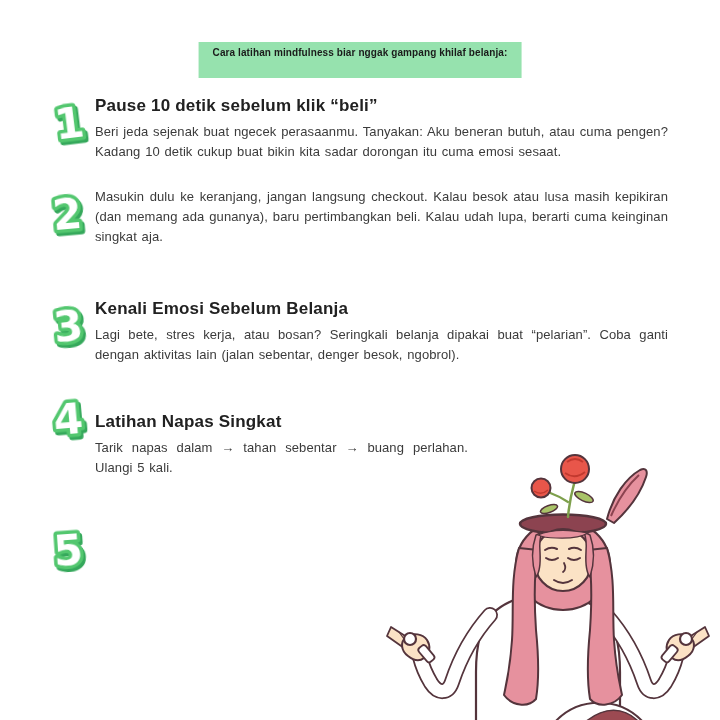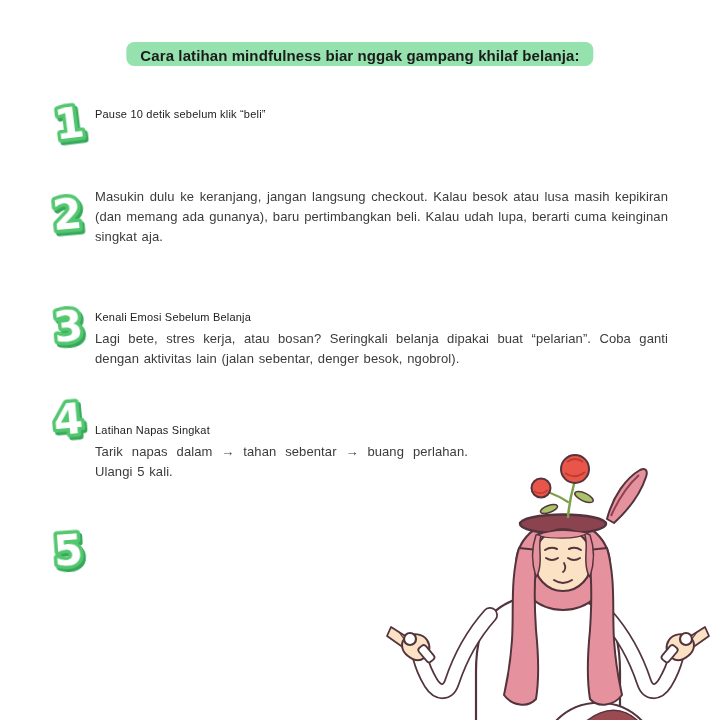--- a/index.html
+++ b/index.html
@@ -7,35 +7,35 @@
     width:720px;height:720px;overflow:hidden;position:relative;
     background:var(--background,#fff);
     font-family:"Liberation Sans",sans-serif;
   }
   .canvas{position:absolute;inset:0;width:720px;height:720px;}
 
   .banner{
     position:absolute;top:42px;left:50%;transform:translateX(-50%);
     background:var(--banner-bg,#96e2ae);
     color:var(--banner-text,#1b1b1b);
-    font-size:15px;font-weight:700;letter-spacing:.1px;
-    padding:5px 14px 2px;border-radius:8px;white-space:nowrap;
+    font-size:10px;font-weight:700;letter-spacing:.1px;
+    padding:5px 14px 20px;border-radius:0;white-space:nowrap;
   }
 
   .num-badge{position:absolute;filter:drop-shadow(2px 3px 0 var(--number-shadow,#35a85b));}
   .num-badge text{
     font-family:"DejaVu Sans","Liberation Sans",sans-serif;
     font-weight:bold;font-size:42px;
     fill:#ffffff;stroke:var(--number-stroke,#53c76f);
     stroke-width:7px;stroke-linejoin:round;paint-order:stroke;
   }
 
   .txt{position:absolute;left:95px;}
   .heading{
-    margin:12px 0 6px 0;font-size:11px;font-weight:400;letter-spacing:.2px;
+    margin:0 0 6px 0;font-size:17px;font-weight:700;letter-spacing:.2px;
     color:var(--heading-color,#212121);
   }
   .body{
     margin:0;font-size:13px;line-height:20px;letter-spacing:.1px;word-spacing:1px;
     text-align:justify;color:var(--body-color,#3b3b3b);
   }
   .body i{font-style:italic;}
 
   .illustration{position:absolute;left:378px;top:440px;}
 </style>
@@ -46,20 +46,21 @@
 
   <div class="banner">
     <span>Cara latihan mindfulness biar nggak gampang khilaf belanja:</span>
   </div>
 
   <svg class="num-badge" style="left:41px;top:94px;transform:rotate(-7deg);" width="56" height="56" viewBox="0 0 56 56">
     <text x="28" y="44" text-anchor="middle">1</text>
   </svg>
   <div class="txt" style="top:96px;width:573px;">
     <h3 class="heading">Pause 10 detik sebelum klik “beli”</h3>
+    <p class="body">Beri jeda sejenak buat ngecek perasaanmu. Tanyakan: Aku beneran butuh, atau cuma pengen? Kadang 10 detik cukup buat bikin kita sadar dorongan itu cuma emosi sesaat.</p>
   </div>
 
   <svg class="num-badge" style="left:39px;top:185px;transform:rotate(-5deg);" width="56" height="56" viewBox="0 0 56 56">
     <text x="28" y="44" text-anchor="middle">2</text>
   </svg>
   <div class="txt" style="top:187px;width:573px;">
     <p class="body">Masukin dulu ke keranjang, jangan langsung checkout. Kalau besok atau lusa masih kepikiran (dan memang ada gunanya), baru pertimbangkan beli. Kalau udah lupa, berarti cuma keinginan singkat aja.</p>
   </div>
 
   <svg class="num-badge" style="left:40px;top:297px;transform:rotate(-6deg);" width="56" height="56" viewBox="0 0 56 56">

